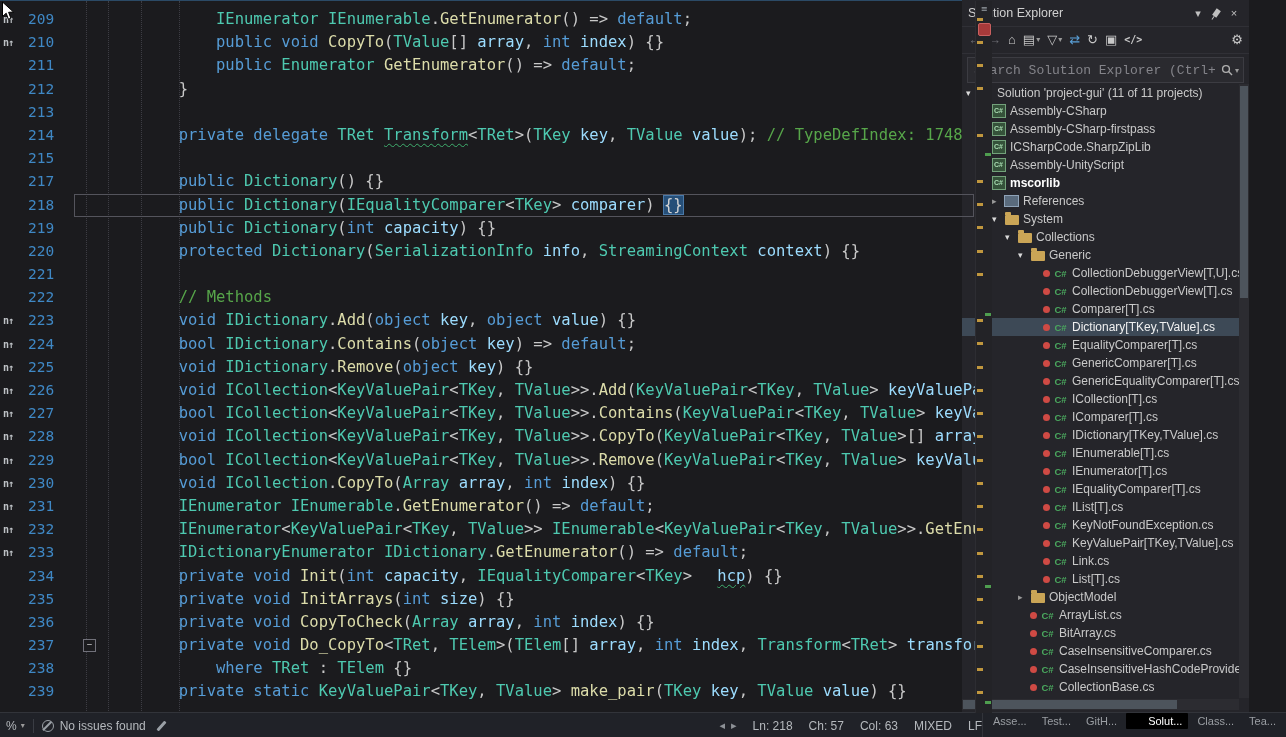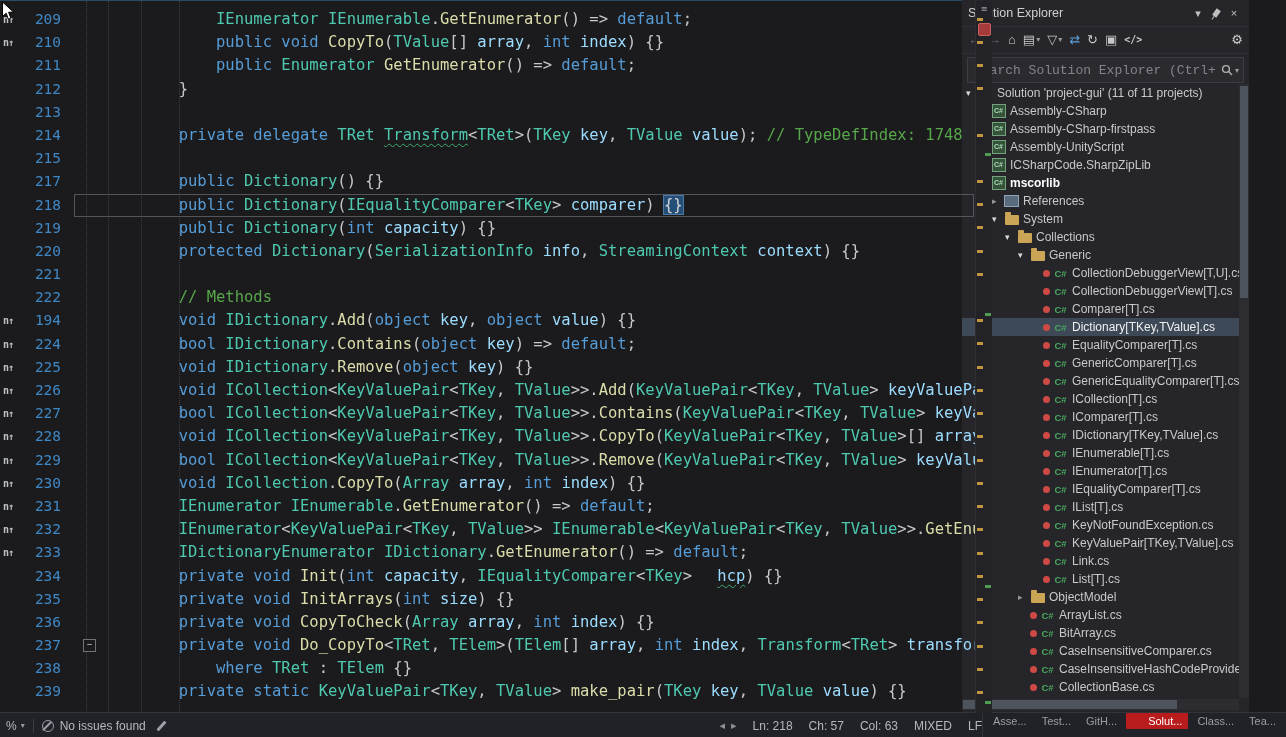--- a/index.html
+++ b/index.html
@@ -6,21 +6,21 @@
   body{width:1286px;height:737px;overflow:hidden;position:relative;background:#1b1b1e;
        font-family:"Liberation Sans",sans-serif;-webkit-font-smoothing:antialiased;}
 
   
   #editor-region{position:absolute;left:0;top:0;width:992px;height:712px;background:#1b1b1e;overflow:hidden;border-top:1px solid #2b4a66;}
   .guide{position:absolute;top:0;bottom:0;width:0;border-left:1px dotted #3d3d44;z-index:0;}
   #code-rows{position:absolute;left:0;top:0;right:16px;bottom:0;padding-top:7px;z-index:1;}
   .code-row{height:23.2px;display:grid;grid-template-columns:28px 46px 30px 1fr;position:relative;}
   .m-icons{padding-left:3px;overflow:hidden;}
   .ovr{color:#bfc3c7;font:bold 10px/23.2px "DejaVu Sans Mono",monospace;letter-spacing:-1px;}
-  .lnum{text-align:center;padding-right:6px;color:#3f88c5;font:14.5px/23.2px "DejaVu Sans Mono",monospace;}
+  .lnum{text-align:left;padding-right:6px;color:#3f88c5;font:14.5px/23.2px "DejaVu Sans Mono",monospace;}
   .gutter{position:relative;}
   .fold{position:absolute;left:9px;top:5px;width:11px;height:11px;border:1px solid #71717a;color:#c8c8c8;
         font:9px/9px "DejaVu Sans Mono",monospace;text-align:center;background:#1b1b1e;}
   .code{font:15.5px/23.2px "DejaVu Sans Mono",monospace;white-space:pre;overflow:hidden;color:#d4d4d4;}
   .tok-k{color:#569cd6;} .tok-t{color:#4ec9b0;} .tok-m{color:#dcdcaa;} .tok-v{color:#9cdcfe;}
   .tok-c{color:#57a64a;} .tok-p{color:#c8c8c8;}
   .tok-ts{color:#4ec9b0;text-decoration:underline wavy #3fae6e 1px;text-underline-offset:3px;}
   .tok-vs{color:#9cdcfe;text-decoration:underline wavy #3fae6e 1px;text-underline-offset:3px;margin-left:16px;}
   .tok-bs{color:#d4d4d4;background:#264f78;box-shadow:0 0 0 1px #4a79a8;}
   .code-row.cur::after{content:"";position:absolute;left:74px;right:2px;top:0;bottom:0;border:1px solid #54545c;pointer-events:none;}
@@ -86,21 +86,21 @@
   .sb-sep{width:1px;height:14px;background:#3a3d44;margin:0 8px;}
   #zoom-ctl{display:flex;align-items:center;gap:4px;cursor:pointer;}
   #zoom-ctl .caret{font-size:8px;color:#9a9a9a;}
   .noiss{width:10px;height:10px;border:1.5px solid #9aa0a6;border-radius:50%;position:relative;margin-right:6px;flex:none;}
   .noiss::after{content:"";position:absolute;left:-2px;top:4px;width:12px;height:1.5px;background:#9aa0a6;transform:rotate(-45deg);}
   .pencil{width:3px;height:12px;background:#9aa0a6;border-radius:1px;transform:rotate(42deg);margin-left:14px;}
   #hs-arrows{margin-left:auto;display:flex;gap:6px;color:#8d9196;font-size:11px;}
   .sb-field{margin-left:16px;white-space:nowrap;}
   #sb-right{flex:1;display:flex;align-items:flex-start;gap:3px;height:100%;padding:0 4px;border-left:1px solid #32343a;}
   .ptab{padding:2px 6px;font-size:11px;color:#9a9ea3;cursor:pointer;border-radius:1px;white-space:nowrap;}
-  .ptab.active{background:#b91c1c;color:#ffffff;padding-left:22px;}
+  .ptab.active{background:#000000;color:#ffffff;padding-left:22px;}
 
   
   #cursor{position:absolute;left:1px;top:1px;z-index:99;pointer-events:none;}
 </style>
 </head>
 <body>
 
 <div id="editor-region">
   <div class="guide" style="left:86px"></div>
   <div class="guide" style="left:108px"></div>
@@ -180,21 +180,21 @@
         <div class="code"></div>
       </div>
       <div class="code-row">
         <div class="m-icons"></div>
         <div class="lnum">222</div>
         <div class="gutter"></div>
         <div class="code"><span class="tok-p">        </span><span class="tok-c">// Methods</span></div>
       </div>
       <div class="code-row">
         <div class="m-icons"><span class="ovr">n↑</span></div>
-        <div class="lnum">194</div>
+        <div class="lnum">223</div>
         <div class="gutter"></div>
         <div class="code"><span class="tok-p">        </span><span class="tok-k">void</span><span class="tok-p"> </span><span class="tok-t">IDictionary</span><span class="tok-p">.</span><span class="tok-m">Add</span><span class="tok-p">(</span><span class="tok-k">object</span><span class="tok-p"> </span><span class="tok-v">key</span><span class="tok-p">, </span><span class="tok-k">object</span><span class="tok-p"> </span><span class="tok-v">value</span><span class="tok-p">) {}</span></div>
       </div>
       <div class="code-row">
         <div class="m-icons"><span class="ovr">n↑</span></div>
         <div class="lnum">224</div>
         <div class="gutter"></div>
         <div class="code"><span class="tok-p">        </span><span class="tok-k">bool</span><span class="tok-p"> </span><span class="tok-t">IDictionary</span><span class="tok-p">.</span><span class="tok-m">Contains</span><span class="tok-p">(</span><span class="tok-k">object</span><span class="tok-p"> </span><span class="tok-v">key</span><span class="tok-p">) =&gt; </span><span class="tok-k">default</span><span class="tok-p">;</span></div>
       </div>
       <div class="code-row">
@@ -399,28 +399,28 @@
         <span class="ic">
           <span class="ic-proj">C#</span>
         </span>
         <span class="tl">Assembly-CSharp-firstpass</span>
       </div>
       <div class="tree-row" style="padding-left: 17px;">
         <span class="tw"></span>
         <span class="ic">
           <span class="ic-proj">C#</span>
         </span>
+        <span class="tl">ICSharpCode.SharpZipLib</span>
+      </div>
+      <div class="tree-row" style="padding-left: 17px;">
+        <span class="tw"></span>
+        <span class="ic">
+          <span class="ic-proj">C#</span>
+        </span>
         <span class="tl">Assembly-UnityScript</span>
-      </div>
-      <div class="tree-row" style="padding-left: 17px;">
-        <span class="tw"></span>
-        <span class="ic">
-          <span class="ic-proj">C#</span>
-        </span>
-        <span class="tl">ICSharpCode.SharpZipLib</span>
       </div>
       <div class="tree-row" style="padding-left: 17px;">
         <span class="tw exp">▾</span>
         <span class="ic">
           <span class="ic-proj">C#</span>
         </span>
         <span class="tl b">mscorlib</span>
       </div>
       <div class="tree-row" style="padding-left: 30px;">
         <span class="tw">▸</span>

